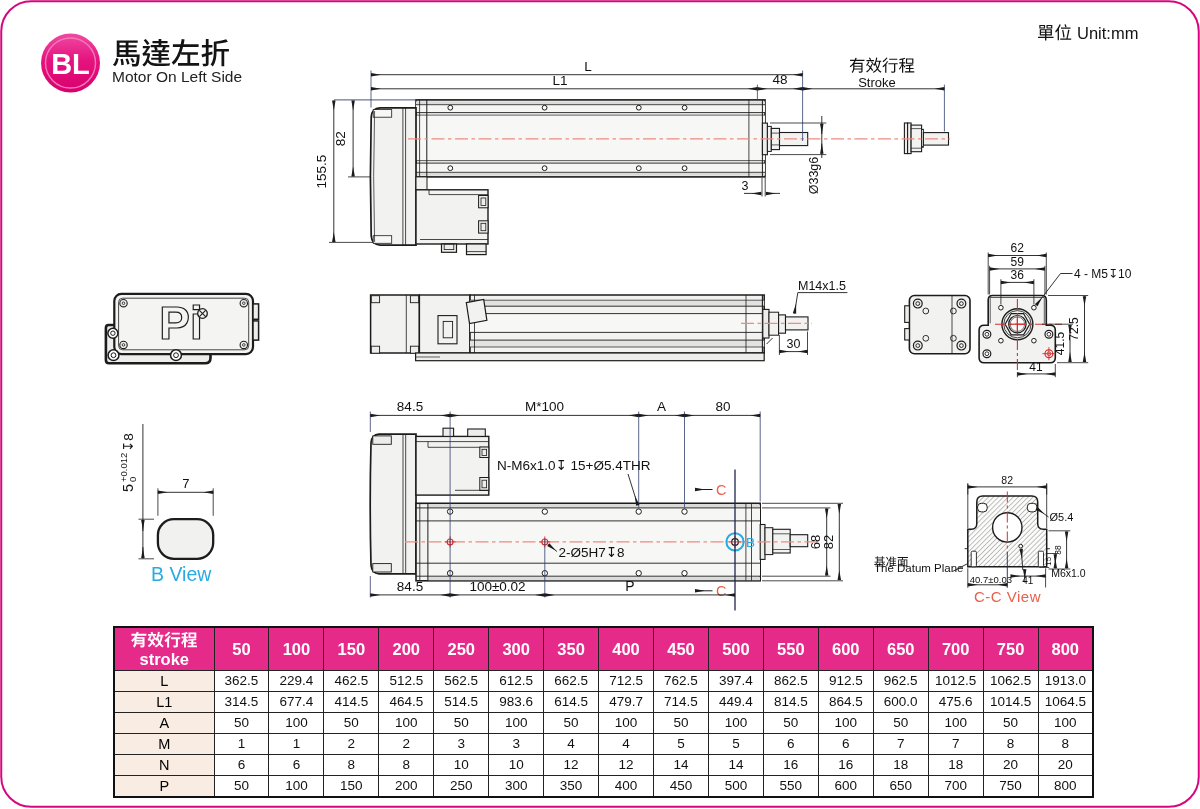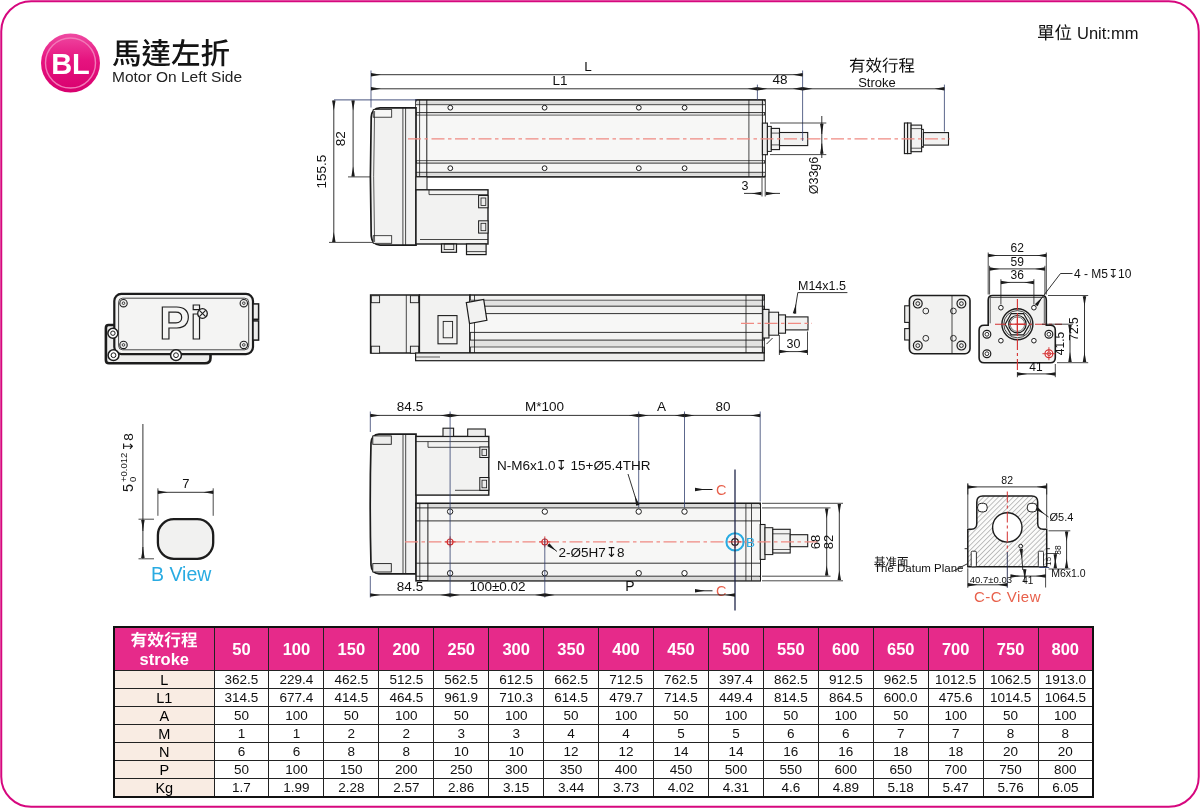--- a/index.html
+++ b/index.html
@@ -507,22 +507,22 @@
           <td>1012.5</td>
           <td>1062.5</td>
           <td>1913.0</td>
         </tr>
 <tr>
           <th class="rl">L1</th>
           <td>314.5</td>
           <td>677.4</td>
           <td>414.5</td>
           <td>464.5</td>
-          <td>961.9</td>
-          <td>710.3</td>
+          <td>514.5</td>
+          <td>983.6</td>
           <td>614.5</td>
           <td>479.7</td>
           <td>714.5</td>
           <td>449.4</td>
           <td>814.5</td>
           <td>864.5</td>
           <td>600.0</td>
           <td>475.6</td>
           <td>1014.5</td>
           <td>1064.5</td>
@@ -596,34 +596,15 @@
           <td>400</td>
           <td>450</td>
           <td>500</td>
           <td>550</td>
           <td>600</td>
           <td>650</td>
           <td>700</td>
           <td>750</td>
           <td>800</td>
         </tr>
-<tr>
-          <th class="rl">Kg</th>
-          <td>1.7</td>
-          <td>1.99</td>
-          <td>2.28</td>
-          <td>2.57</td>
-          <td>2.86</td>
-          <td>3.15</td>
-          <td>3.44</td>
-          <td>3.73</td>
-          <td>4.02</td>
-          <td>4.31</td>
-          <td>4.6</td>
-          <td>4.89</td>
-          <td>5.18</td>
-          <td>5.47</td>
-          <td>5.76</td>
-          <td>6.05</td>
-        </tr>
 </tbody>
 </table>
 </div>
 
 </body></html>

